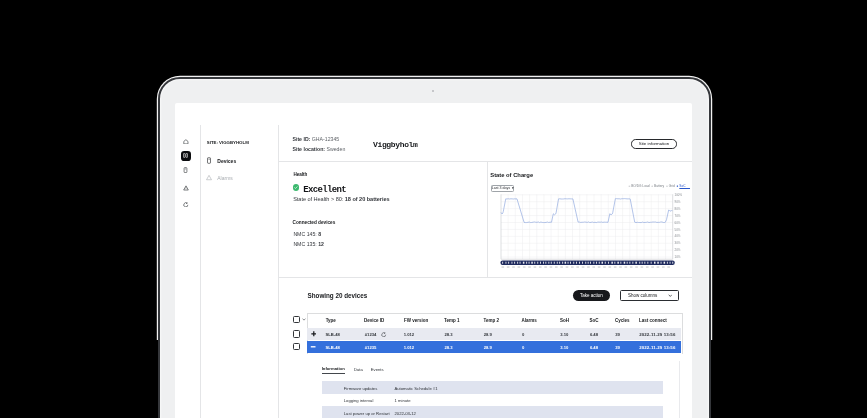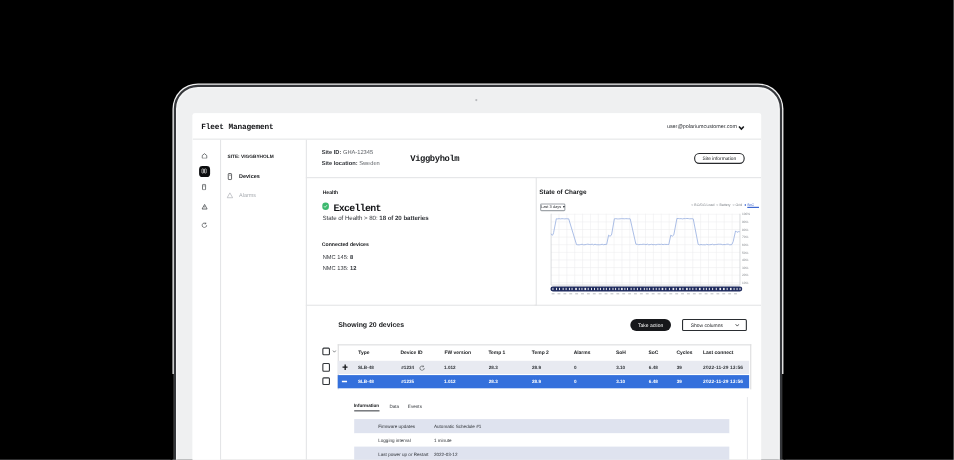--- a/index.html
+++ b/index.html
@@ -37,27 +37,20 @@
 #thead .hc{color:#17191c;}
 .drow{position:absolute;left:43.7px;width:341px;height:12.5px;font-size:4.2px;color:#2f3338;}
 .dl{position:absolute;left:22.1px;top:50%;transform:translateY(-50%);white-space:nowrap;}
 .dv{position:absolute;left:72.8px;top:50%;transform:translateY(-50%);white-space:nowrap;}
 </style>
 </head>
 <body>
 <div id="device">
   <div id="cam"></div>
   <div id="screen">
-    <div id="topbar">
-      <div id="brand">Fleet Management</div>
-      <div id="usr">user@polariumcustomer.com</div>
-      <svg class="abs" style="right:15.7px;top:10.6px" width="6" height="5" viewBox="0 0 6 5">
-          <path d="M0.8 1 L3 3.4 L5.2 1" fill="none" stroke="#17191c" stroke-width="1.4"></path>
-        </svg>
-    </div>
     <div id="rail">
       <svg class="abs" style="left:7.9px;top:13.4px" width="5.8" height="5.6" viewBox="0 0 12 12">
           <path d="M1.5 5.2 L6 1.5 L10.5 5.2 L10.5 10.5 L1.5 10.5 Z" fill="none" stroke="#3c4043" stroke-width="1.4"></path>
         </svg>
       <div id="selbtn"></div>
       <svg class="abs" style="left:8.4px;top:28px" width="5" height="4.9" viewBox="0 0 10 10">
           <rect x="0.8" y="1" width="3.4" height="8" rx="1" fill="none" stroke="#fff" stroke-width="1.2"></rect>
           <rect x="5.8" y="1" width="3.4" height="8" rx="1" fill="none" stroke="#fff" stroke-width="1.2"></rect>
         </svg>
       <svg class="abs" style="left:8.3px;top:41.7px" width="5" height="6.2" viewBox="0 0 10 12">

